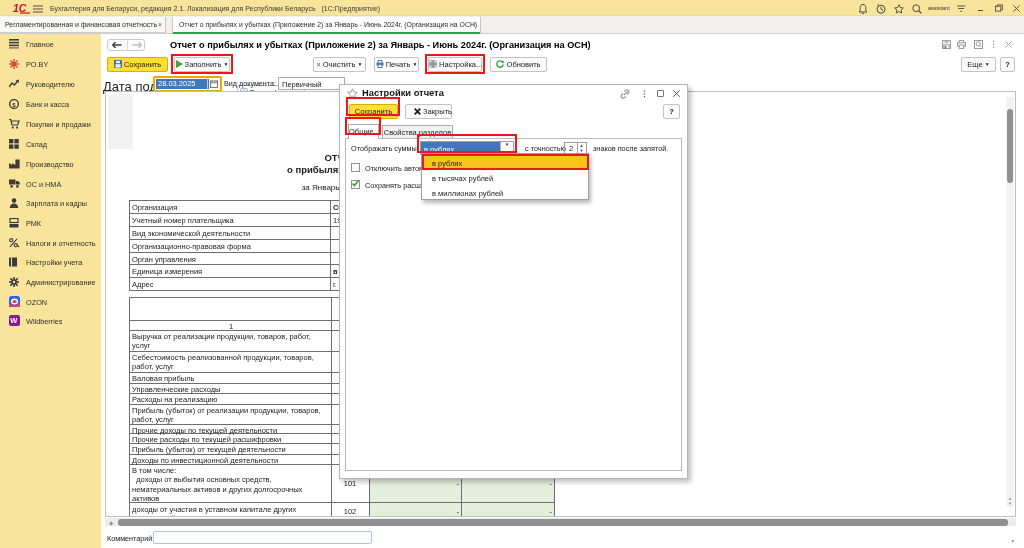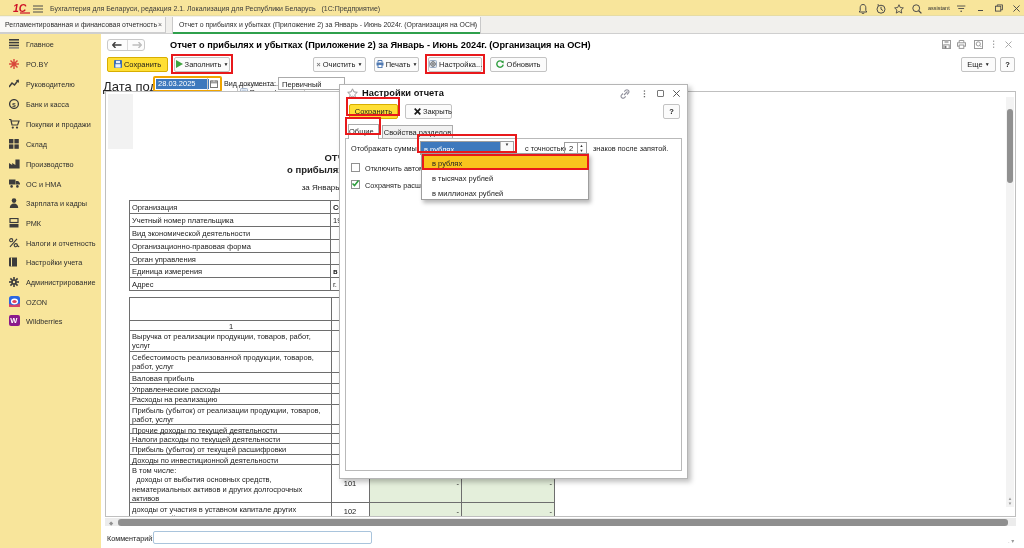--- a/index.html
+++ b/index.html
@@ -413,22 +413,22 @@
   <div class="abs" style="left:225px;top:230px;line-height:9.5px;white-space:nowrap;width:38px;text-align:center;">2</div>
   <div class="abs" style="left:264px;top:230px;line-height:9.5px;white-space:nowrap;width:91px;text-align:center;">3</div>
   <div class="abs" style="left:356px;top:230px;line-height:9.5px;white-space:nowrap;width:92px;text-align:center;">4</div>
   <div class="abs" style="left:26px;top:239.5px;width:199px;line-height:9.5px;">Выручка от реализации продукции, товаров, работ,<br>услуг</div>
   <div class="abs" style="left:26px;top:260.5px;width:199px;line-height:9.5px;">Себестоимость реализованной продукции, товаров,<br>работ, услуг</div>
   <div class="abs" style="left:26px;top:282px;width:199px;line-height:9.5px;">Валовая прибыль</div>
   <div class="abs" style="left:26px;top:293px;width:199px;line-height:9.5px;">Управленческие расходы</div>
   <div class="abs" style="left:26px;top:303px;width:199px;line-height:9.5px;">Расходы на реализацию</div>
   <div class="abs" style="left:26px;top:313.5px;width:199px;line-height:9.5px;">Прибыль (убыток) от реализации продукции, товаров,<br>работ, услуг</div>
   <div class="abs" style="left:26px;top:333.5px;width:199px;line-height:9.5px;">Прочие доходы по текущей деятельности</div>
-  <div class="abs" style="left:26px;top:343px;width:199px;line-height:9.5px;">Налоги расходы по текущей деятельности</div>
-  <div class="abs" style="left:26px;top:353px;width:199px;line-height:9.5px;">Прибыль (убыток) от текущей расшифровки</div>
+  <div class="abs" style="left:26px;top:343px;width:199px;line-height:9.5px;">Прочие расходы по текущей расшифровки</div>
+  <div class="abs" style="left:26px;top:353px;width:199px;line-height:9.5px;">Прибыль (убыток) от текущей деятельности</div>
   <div class="abs" style="left:26px;top:363.5px;width:199px;line-height:9.5px;">Доходы по инвестиционной деятельности</div>
   <div class="abs" style="left:26px;top:412.5px;width:199px;line-height:9px;">доходы от участия в уставном капитале других<br>организаций</div>
   <div class="abs" style="left:26px;top:373.5px;width:199px;line-height:9.5px;">В том числе:<br>&nbsp;&nbsp;доходы от выбытия основных средств,<br>нематериальных активов и других долгосрочных<br>активов</div>
   <div class="abs" style="left:225px;top:387px;line-height:9.5px;white-space:nowrap;width:38px;text-align:center;">101</div>
   <div class="abs" style="left:225px;top:414.5px;line-height:9.5px;white-space:nowrap;width:38px;text-align:center;">102</div>
   <div class="abs" style="left:264px;top:387px;line-height:9.5px;white-space:nowrap;width:89px;text-align:right;">-</div>
   <div class="abs" style="left:356px;top:387px;line-height:9.5px;white-space:nowrap;width:90px;text-align:right;">-</div>
   <div class="abs" style="left:264px;top:414.5px;line-height:9.5px;white-space:nowrap;width:89px;text-align:right;">-</div>
   <div class="abs" style="left:356px;top:414.5px;line-height:9.5px;white-space:nowrap;width:90px;text-align:right;">-</div>
   <div class="abs" style="left:900px;top:5px;width:8px;height:410px;background:#F3F3F3;"></div>

